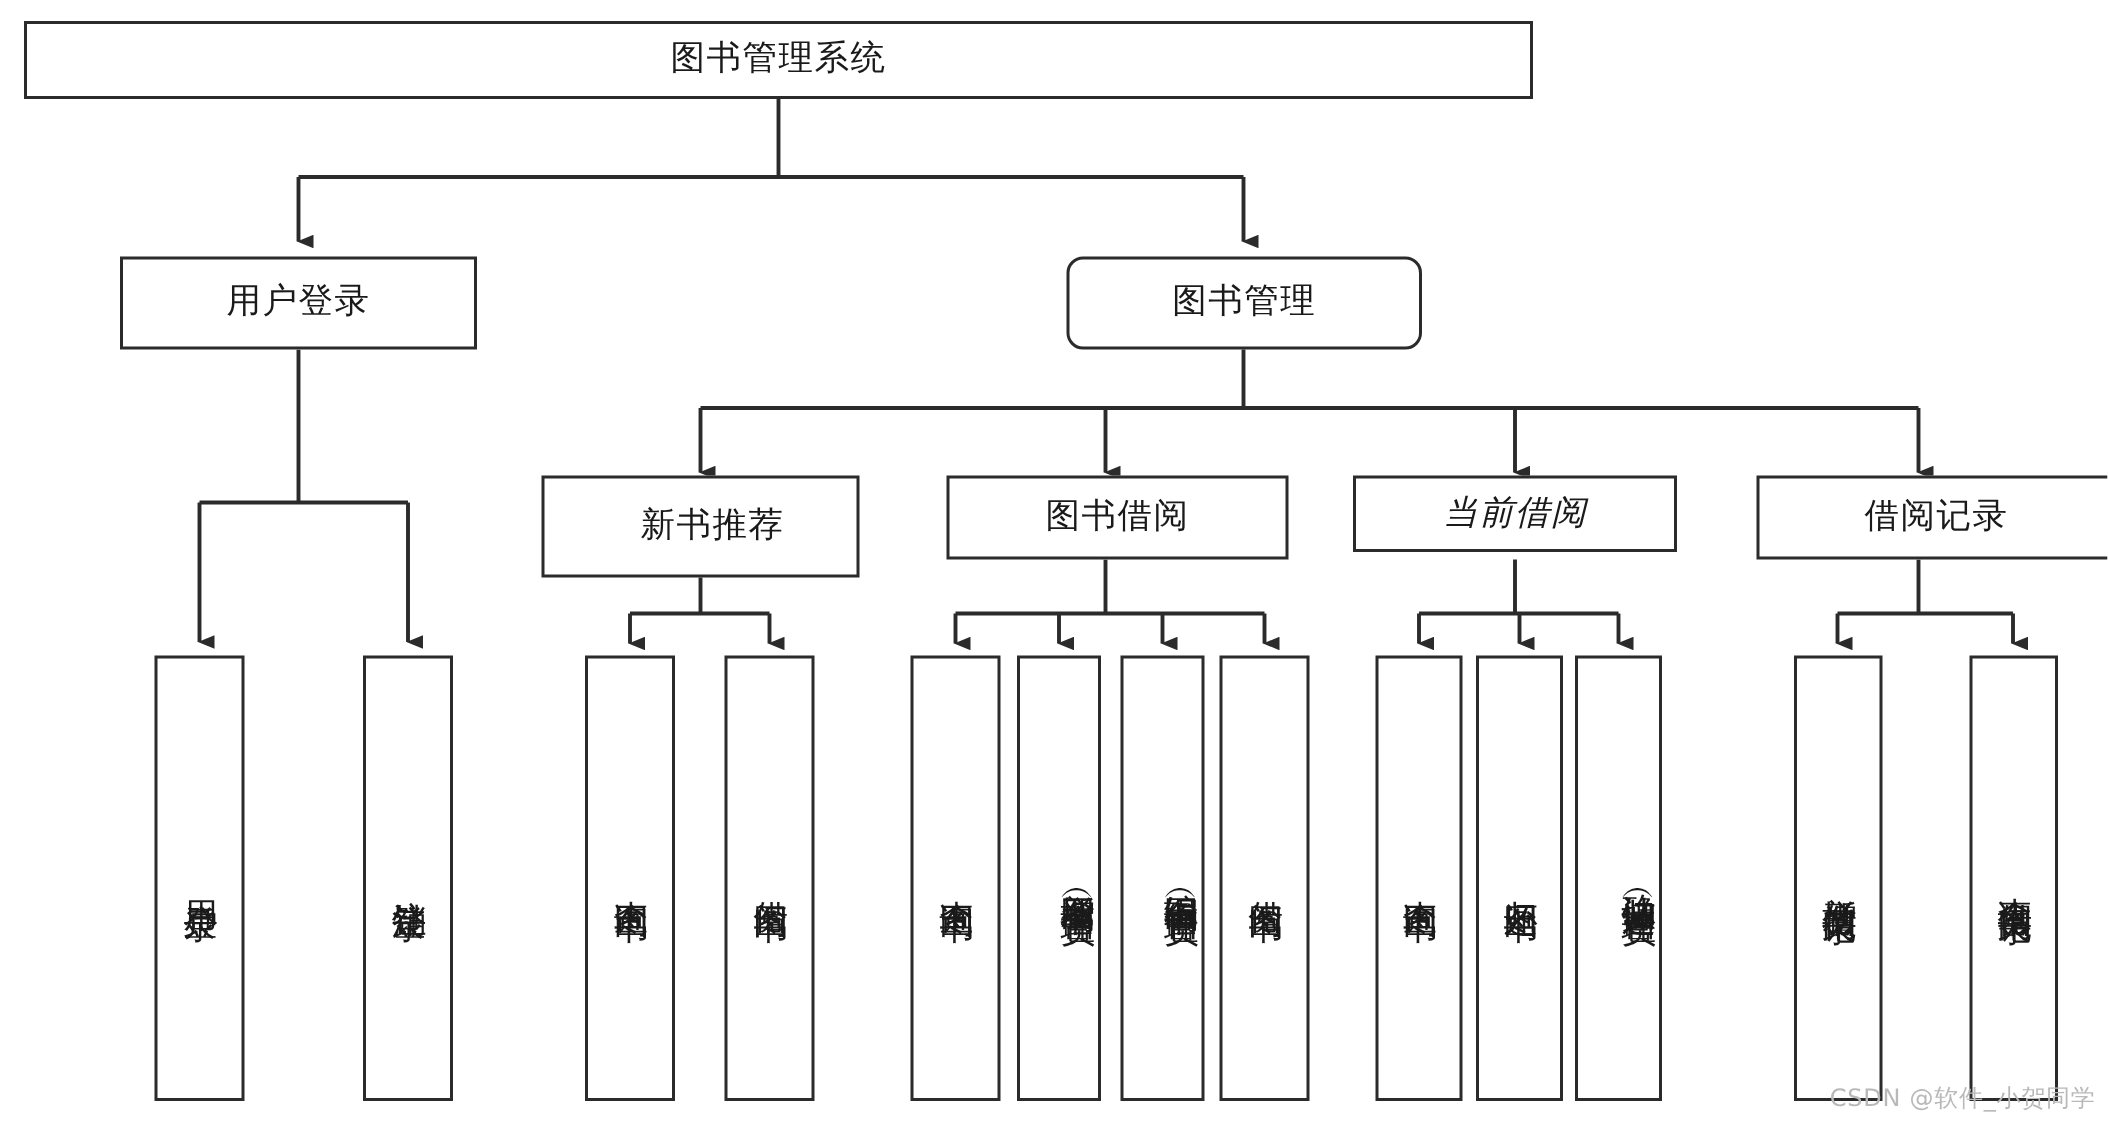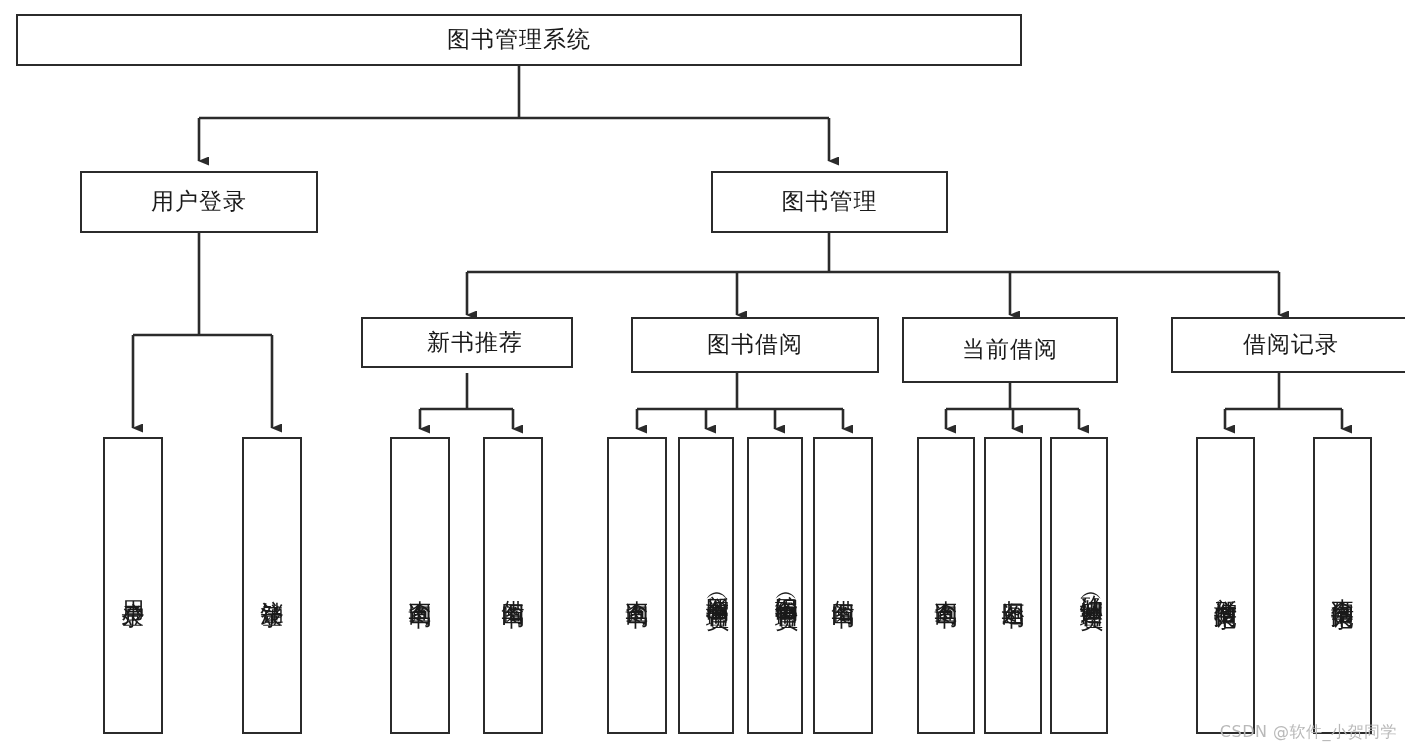--- a/index.html
+++ b/index.html
@@ -125,31 +125,31 @@
     </g>
   </svg>
 
   <div class="node h" style="left:16px; top:14px; width:1006px; height:52px;">
     <span class="lbl">图书管理系统</span>
   </div>
 
   <div class="node h" style="left:80px; top:171px; width:238px; height:62px;">
     <span class="lbl">用户登录</span>
   </div>
-  <div class="node h" style="left:711px; top:171px; width:237px; height:62px;">
+  <div class="node h" style="left:711px; top:171px; width:237px; height:62px;border-radius:11px;">
     <span class="lbl">图书管理</span>
   </div>
 
-  <div class="node h" style="left:361px; top:317px; width:212px; height:51px;padding-left:16px;">
+  <div class="node h" style="left:361px; top:317px; width:212px; height:68px;padding-left:16px;">
     <span class="lbl">新书推荐</span>
   </div>
-  <div class="node h" style="left:631px; top:317px; width:248px; height:56px;">
+  <div class="node h" style="left:631px; top:317px; width:228px; height:56px;">
     <span class="lbl">图书借阅</span>
   </div>
-  <div class="node h" style="left:902px; top:317px; width:216px; height:66px;">
+  <div class="node h" style="left:902px; top:317px; width:216px; height:51px;font-style:italic;">
     <span class="lbl">当前借阅</span>
   </div>
   <div class="node h" style="left:1171px; top:317px; width:240px; height:56px;">
     <span class="lbl">借阅记录</span>
   </div>
 
   <div class="node v mid" style="left:103px; top:437px; width:60px; height:297px;">
     <span class="lbl">用户登录</span>
   </div>
   <div class="node v mid" style="left:242px; top:437px; width:60px; height:297px;">

